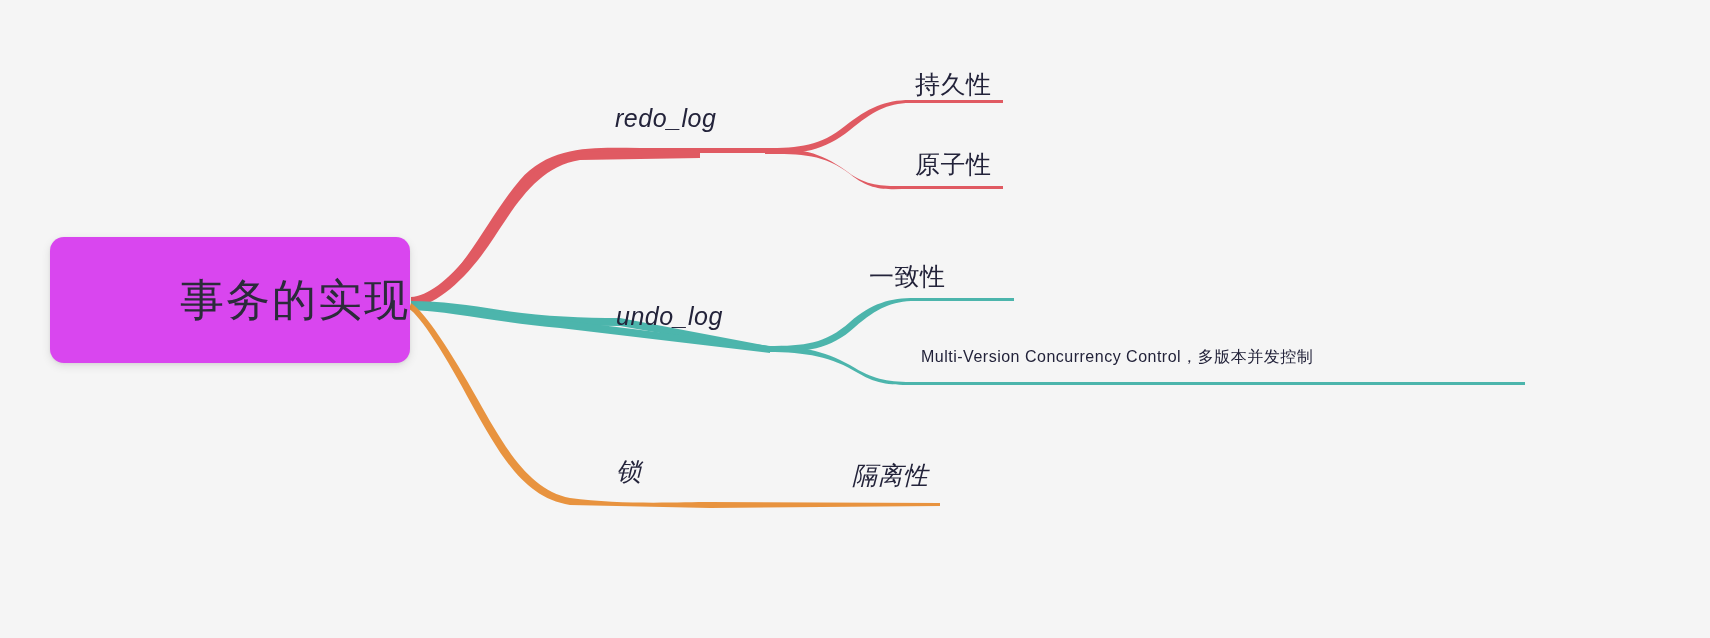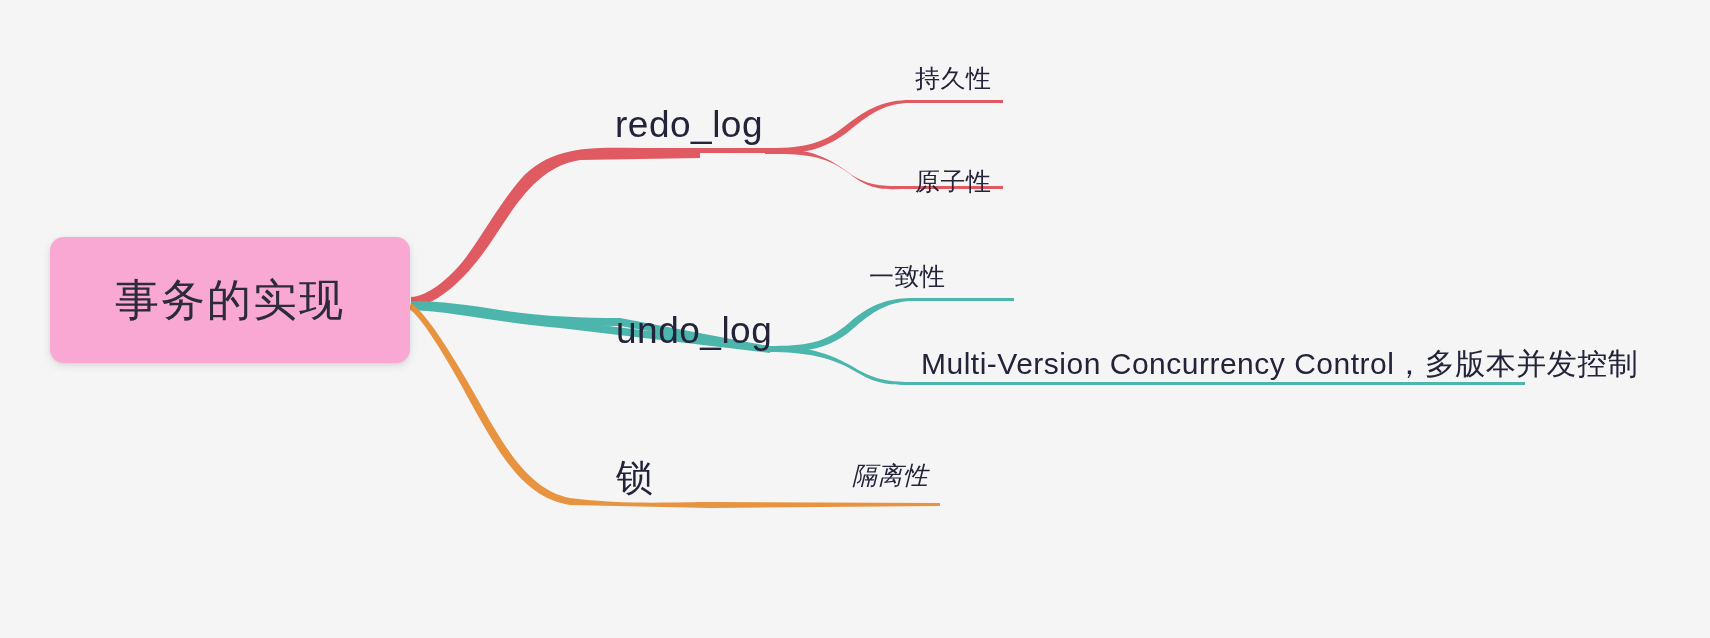--- a/index.html
+++ b/index.html
@@ -49,29 +49,30 @@
     line-height: 1;
     white-space: nowrap;
   }
   .node-label {
     position: absolute;
     color: #23233a;
     white-space: nowrap;
     line-height: 1;
   }
   .branch-label {
-    font-size: 37px;
+    font-size: 25px;
     letter-spacing: 0.5px;
+    font-style: italic;
   }
   .leaf-label {
     font-size: 25px;
     letter-spacing: 0.5px;
   }
   .leaf-label-wide {
-    font-size: 30px;
+    font-size: 16px;
     letter-spacing: 0.5px;
   }
 </style>
 </head>
 <body style="background: rgb(245, 245, 245);">
 
 <div id="mindmap-canvas">
 
   <svg class="branch-svg" viewBox="0 0 1710 638" xmlns="http://www.w3.org/2000/svg">
 
@@ -165,31 +166,31 @@
              Z" fill="#e8933f"></path>
 
     <path d="M 710 502
              L 940 503
              L 940 506
              L 710 508
              Z" fill="#e8933f"></path>
 
   </svg>
 
-  <div class="root-node" style="background: #f9a8d4;">
+  <div class="root-node" style="background: #d946ef; justify-content: flex-end;">
     <span class="root-label">事务的实现</span>
   </div>
 
   <div class="node-label branch-label" style="left:615px; top:106px;">redo_log</div>
 
-  <div class="node-label leaf-label" style="left:915px; top:66px;text-align:right;">持久性</div>
+  <div class="node-label leaf-label" style="left:915px; top:72px;text-align:right;">持久性</div>
 
-  <div class="node-label leaf-label" style="left:915px; top:169px;">原子性</div>
+  <div class="node-label leaf-label" style="left:915px; top:152px;">原子性</div>
 
-  <div class="node-label branch-label" style="left:616px; top:312px;">undo_log</div>
+  <div class="node-label branch-label" style="left:616px; top:304px;">undo_log</div>
 
   <div class="node-label leaf-label" style="left:869px; top:264px;">一致性</div>
 
   <div class="node-label leaf-label-wide" style="left:921px; top:349px;">Multi-Version Concurrency Control，多版本并发控制</div>
 
   <div class="node-label branch-label" style="left:616px; top:459px;">锁</div>
 
   <div class="node-label leaf-label" style="left:852px; top:463px;font-style:italic;">隔离性</div>
 
 </div>

